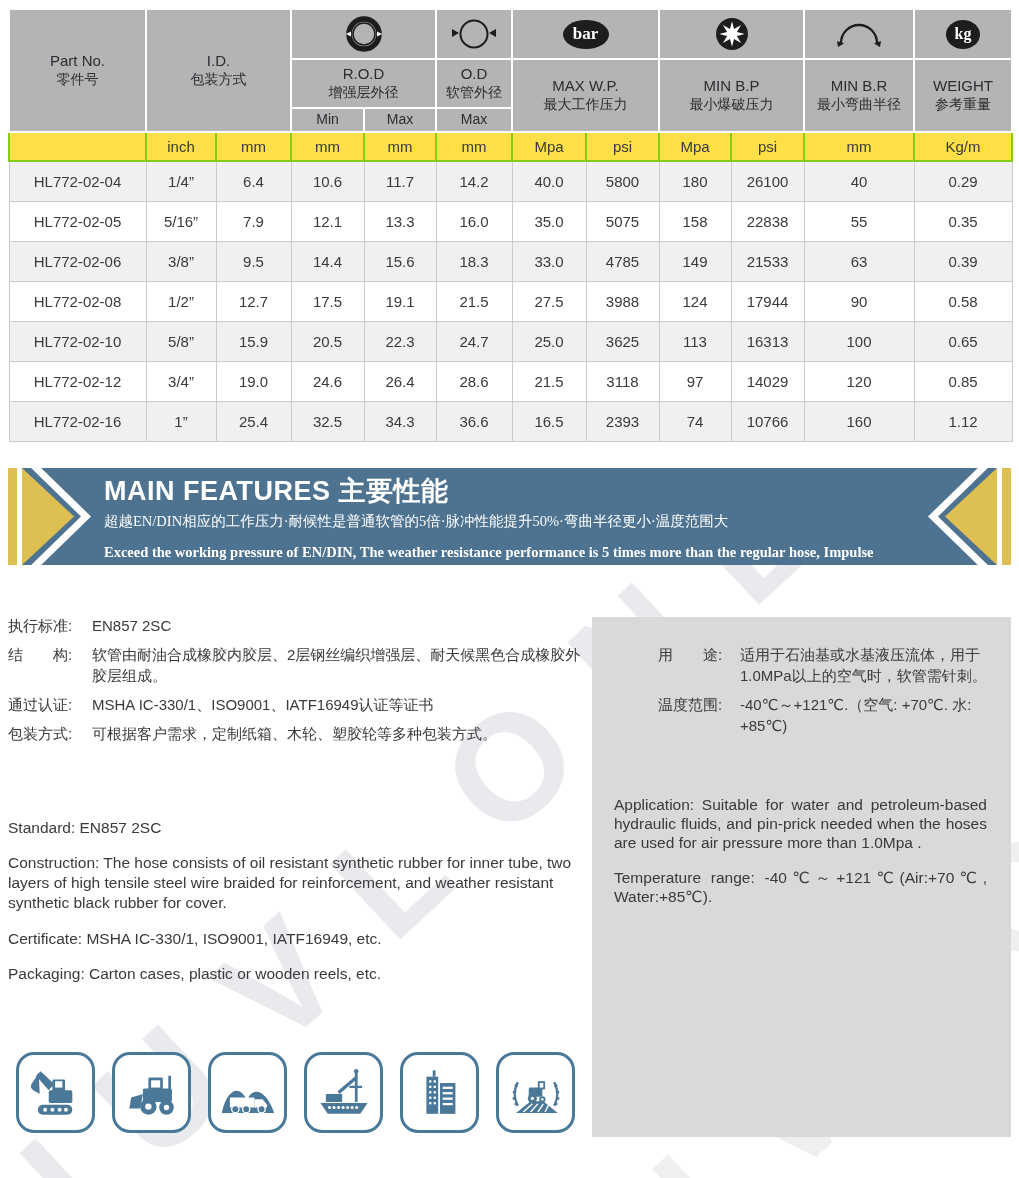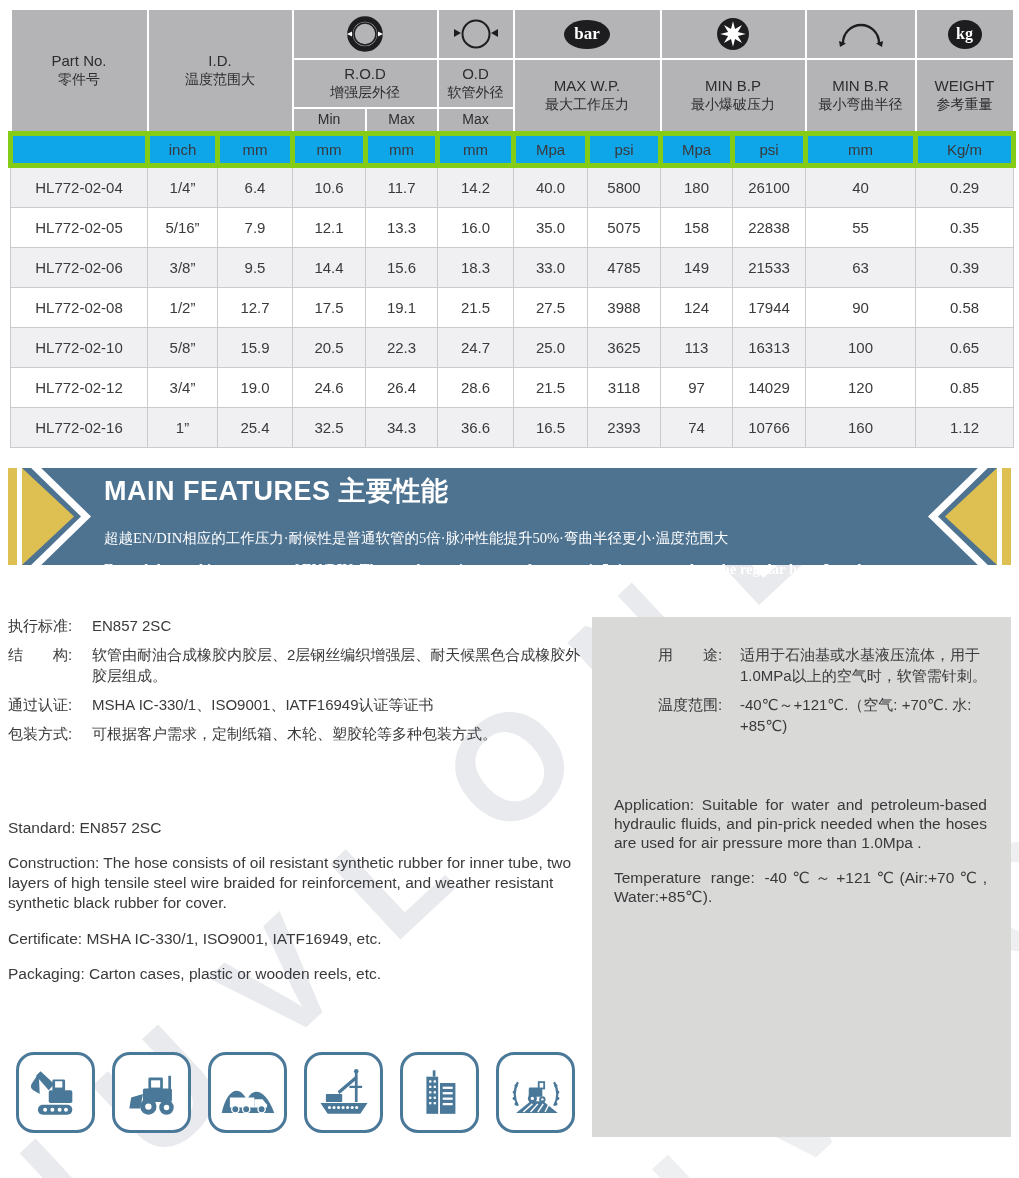--- a/index.html
+++ b/index.html
@@ -22,21 +22,21 @@
   td{padding:0;text-align:center;vertical-align:middle;overflow:hidden;}
   thead td.hd{
     background:#b4b3b5;border:2px solid #fff;color:#2d2c2f;
     font-size:15px;line-height:1.25;margin-left:39px;
   }
   thead td.hd .zh{font-size:14px;}
   tr.h1 td{height:48px;}
   tr.h2 td{height:47px;}
   tr.h3 td{height:22px;font-size:14px;}
   tr.units td{
-    background:#0ea5e9;border:5px solid #84cc16;height:27px;font-size:15px;color:#3a393b;
+    background:#fde047;border:2px solid #84cc16;height:27px;font-size:15px;color:#3a393b;
   }
   tbody td{
     background:#fff;border:1px solid #cbcbcd;height:39px;font-size:15px;color:#3a393b;
   }
   tbody tr:nth-child(odd) td{background:#f0eff1;}
   .badge{
     display:inline-flex;align-items:center;justify-content:center;
     background:#1d1d1f;color:#fff;font-family:"Liberation Serif","DejaVu Serif",serif;
     font-weight:bold;
   }
@@ -46,21 +46,21 @@
 
   
   .banner{position:absolute;left:8px;top:468px;width:1003px;height:97px;z-index:2;}
   .ybar{position:absolute;top:0;width:9px;height:97px;background:#ddbf52;}
   .ybar.l{left:0;} .ybar.r{right:0;}
   .bluebox{position:absolute;left:14px;right:14px;top:0;bottom:0;background:#4e7391;}
   .chev{position:absolute;top:0;height:97px;width:80px;}
   .chev.l{left:0;} .chev.r{right:0;}
   .banner-text{position:absolute;left:82px;top:5px;right:70px;color:#ffffff;}
   .banner-title{font-size:27px;font-weight:800;letter-spacing:.5px;white-space:nowrap;}
-  .banner-zh{font-size:14.5px;margin-top:20px;font-family:"Liberation Serif","DejaVu Serif",serif;}
+  .banner-zh{font-size:14.5px;margin-top:3px;font-family:"Liberation Serif","DejaVu Serif",serif;}
   .banner-en{
     font-size:14.5px;font-weight:bold;margin-top:12px;line-height:1.3;
     font-family:"Liberation Serif","DejaVu Serif",serif;
   }
 
   
   .specs-zh{position:absolute;left:8px;top:615px;width:578px;z-index:2;font-size:15px;line-height:1.4;}
   .specs-zh .item{display:flex;margin-bottom:8px;}
   .specs-zh .lab{flex:0 0 84px;white-space:nowrap;}
   .specs-zh .txt{flex:1;}
@@ -110,21 +110,21 @@
         <col style="width:98px">
   </colgroup>
   <thead>
     <tr class="h1">
       <td class="hd" rowspan="3">
         <div>Part No.</div>
         <div class="zh">零件号</div>
       </td>
       <td class="hd" rowspan="3" colspan="2">
         <div>I.D.</div>
-        <div class="zh">温度范围大</div>
+        <div class="zh">包装方式</div>
       </td>
       <td class="hd" colspan="2">
         <svg class="hicon" width="40" height="40" viewBox="0 0 40 40">
           <circle cx="20" cy="20" r="15" fill="none" stroke="#1d1d1f" stroke-width="5.5"></circle>
           <circle cx="20" cy="20" r="11" fill="none" stroke="#1d1d1f" stroke-width="1.6"></circle>
           <polygon points="2,20 7,17.5 7,22.5" fill="#fff"></polygon>
           <polygon points="38,20 33,17.5 33,22.5" fill="#fff"></polygon>
         </svg>
       </td>
       <td class="hd">

